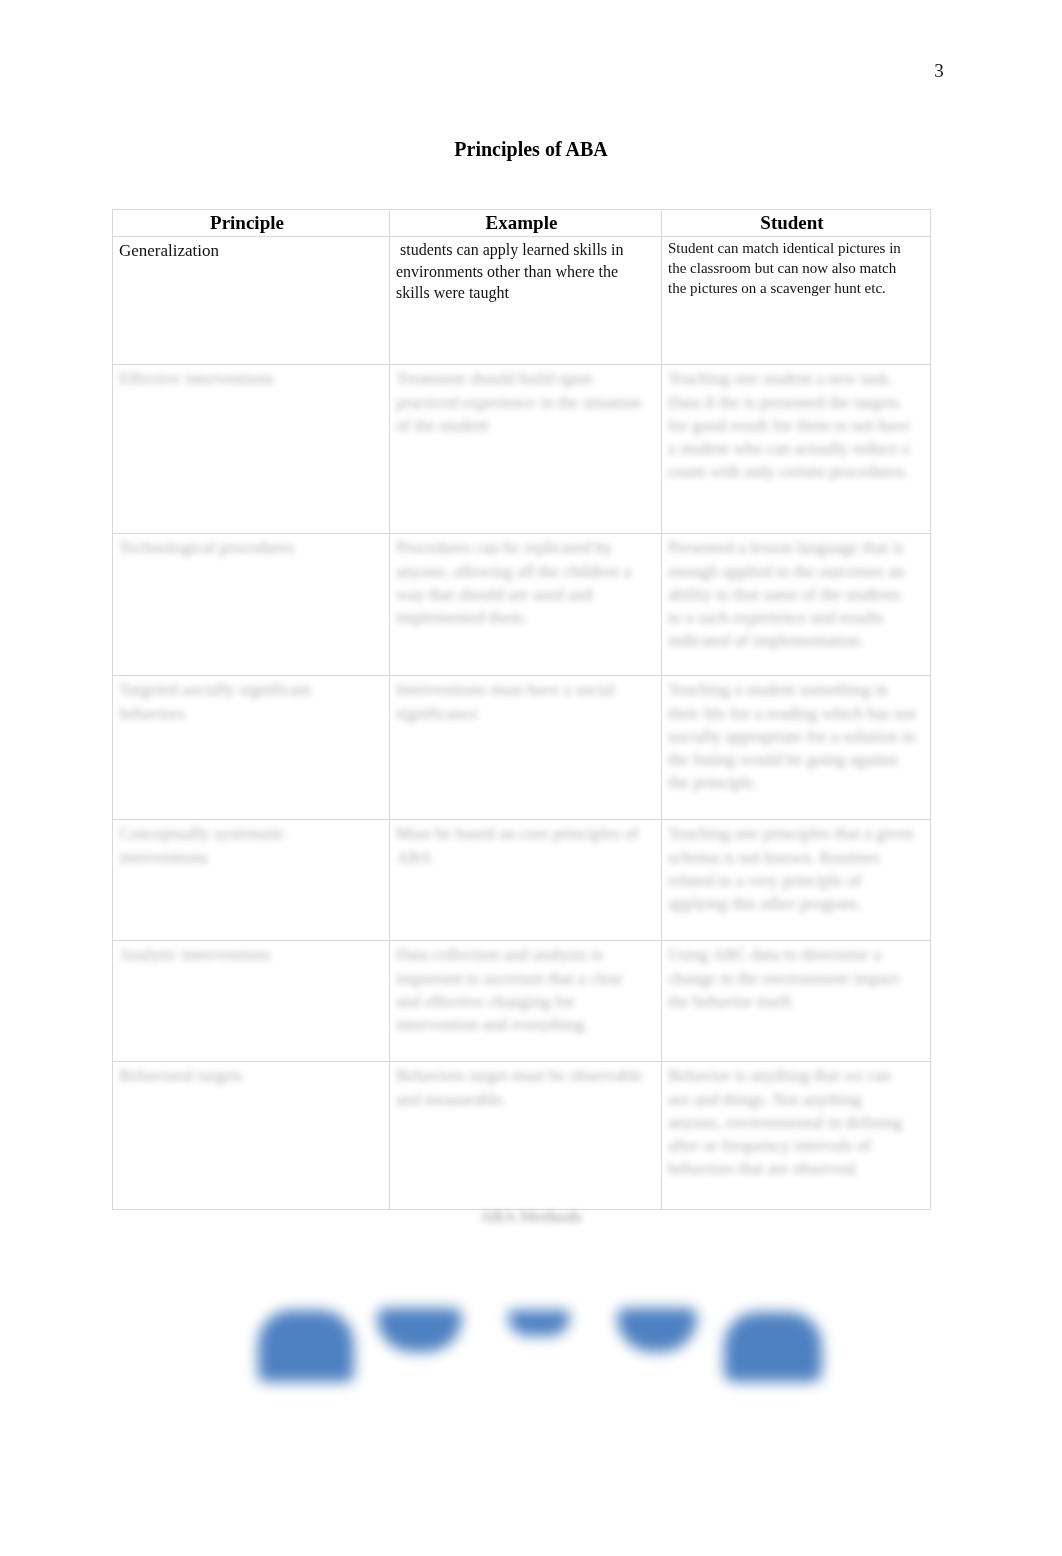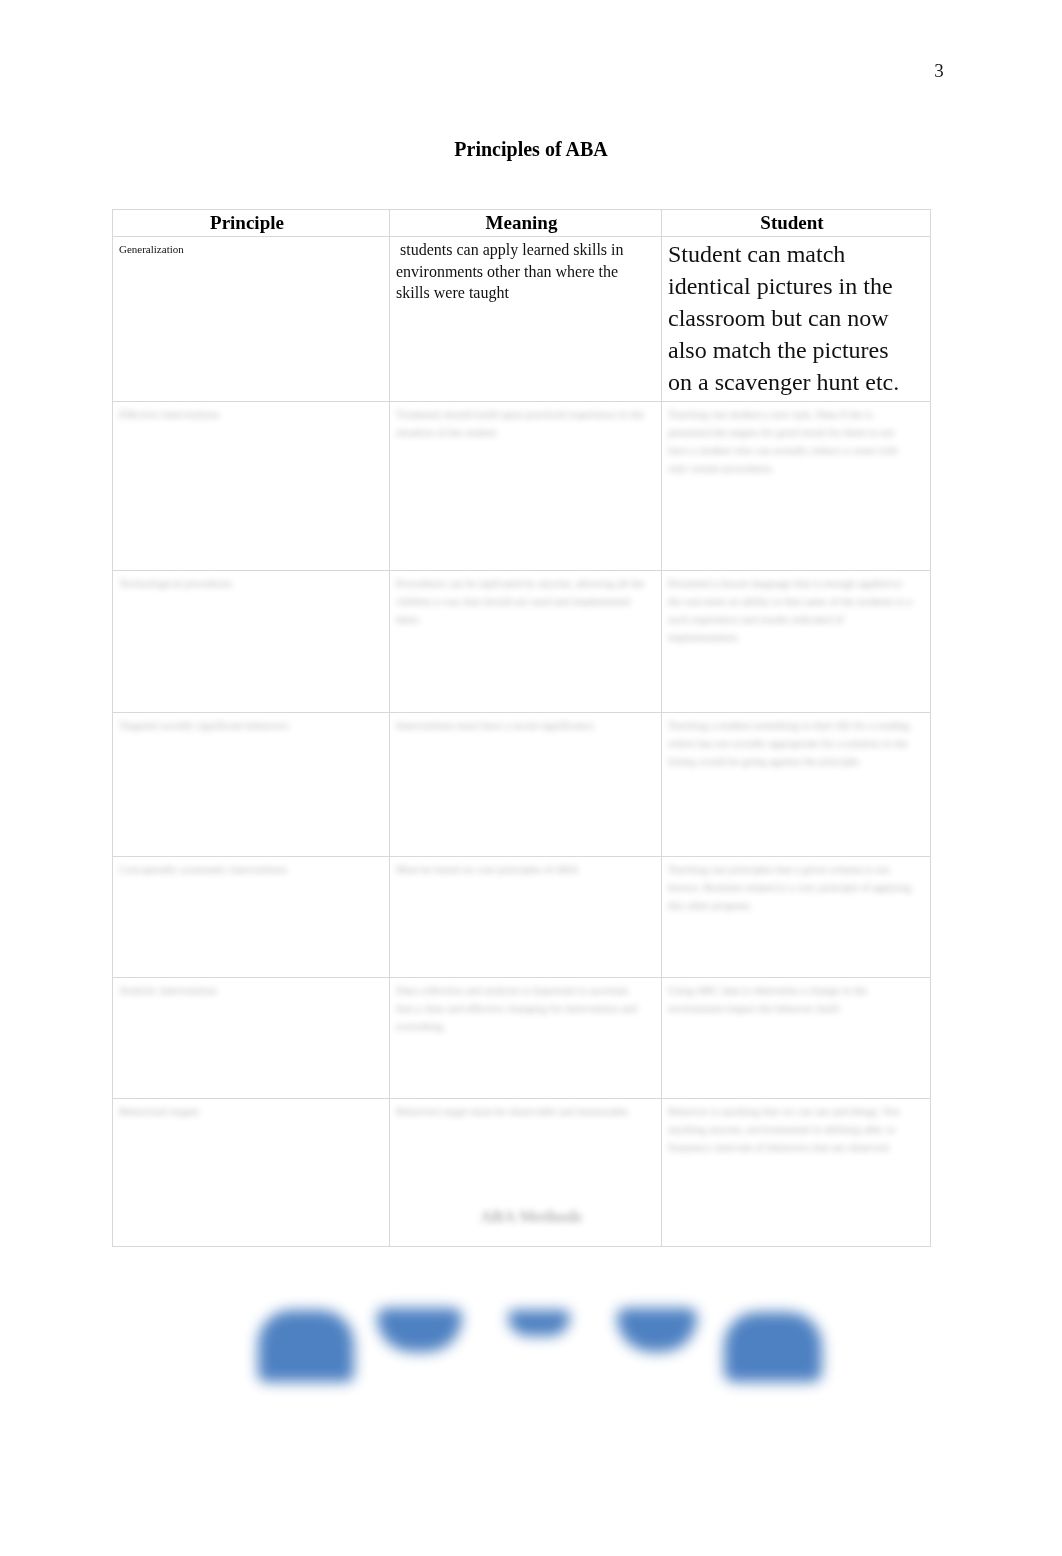--- a/index.html
+++ b/index.html
@@ -73,32 +73,32 @@
     font-size: 19px;
     line-height: 1.18;
     padding-top: 9px;
     padding-bottom: 1px;
     border-bottom: none !important;
     font-family: "Liberation Serif", "DejaVu Serif", serif;
   }
   .head-row td { border-bottom: none !important; }
 
   .cell-text {
-    font-size: 11px;
+    font-size: 17px;
     line-height: 1.36;
     font-family: "Liberation Serif", "DejaVu Serif", serif;
     color: #111111;
     white-space: pre-wrap;
   }
   .cell-text.small {
     font-size: 16px;
     line-height: 1.33;
   }
   .cell-text.large {
-    font-size: 24px;
+    font-size: 15px;
     line-height: 1.33;
     margin-top: 40px;
   }
 
   
   .blurred {
     filter: blur(3.1px);
     opacity: 0.40;
     color: #333333;
     -webkit-user-select: none;
@@ -173,21 +173,21 @@
     <table class="aba">
       <colgroup>
         <col class="c-principle">
         <col class="c-meaning">
         <col class="c-example">
       </colgroup>
       <tbody>
 
         <tr class="head-row">
           <td class="col-head">Principle</td>
-          <td class="col-head">Meaning</td>
+          <td class="col-head">Example</td>
           <td class="col-head">Student</td>
         </tr>
 
         <tr style="height:128px;">
           <td>
             <span class="cell-text">Generalization</span>
           </td>
           <td>
             <span class="cell-text small"> students can apply learned skills in environments other than where the skills were taught</span>
           </td>

